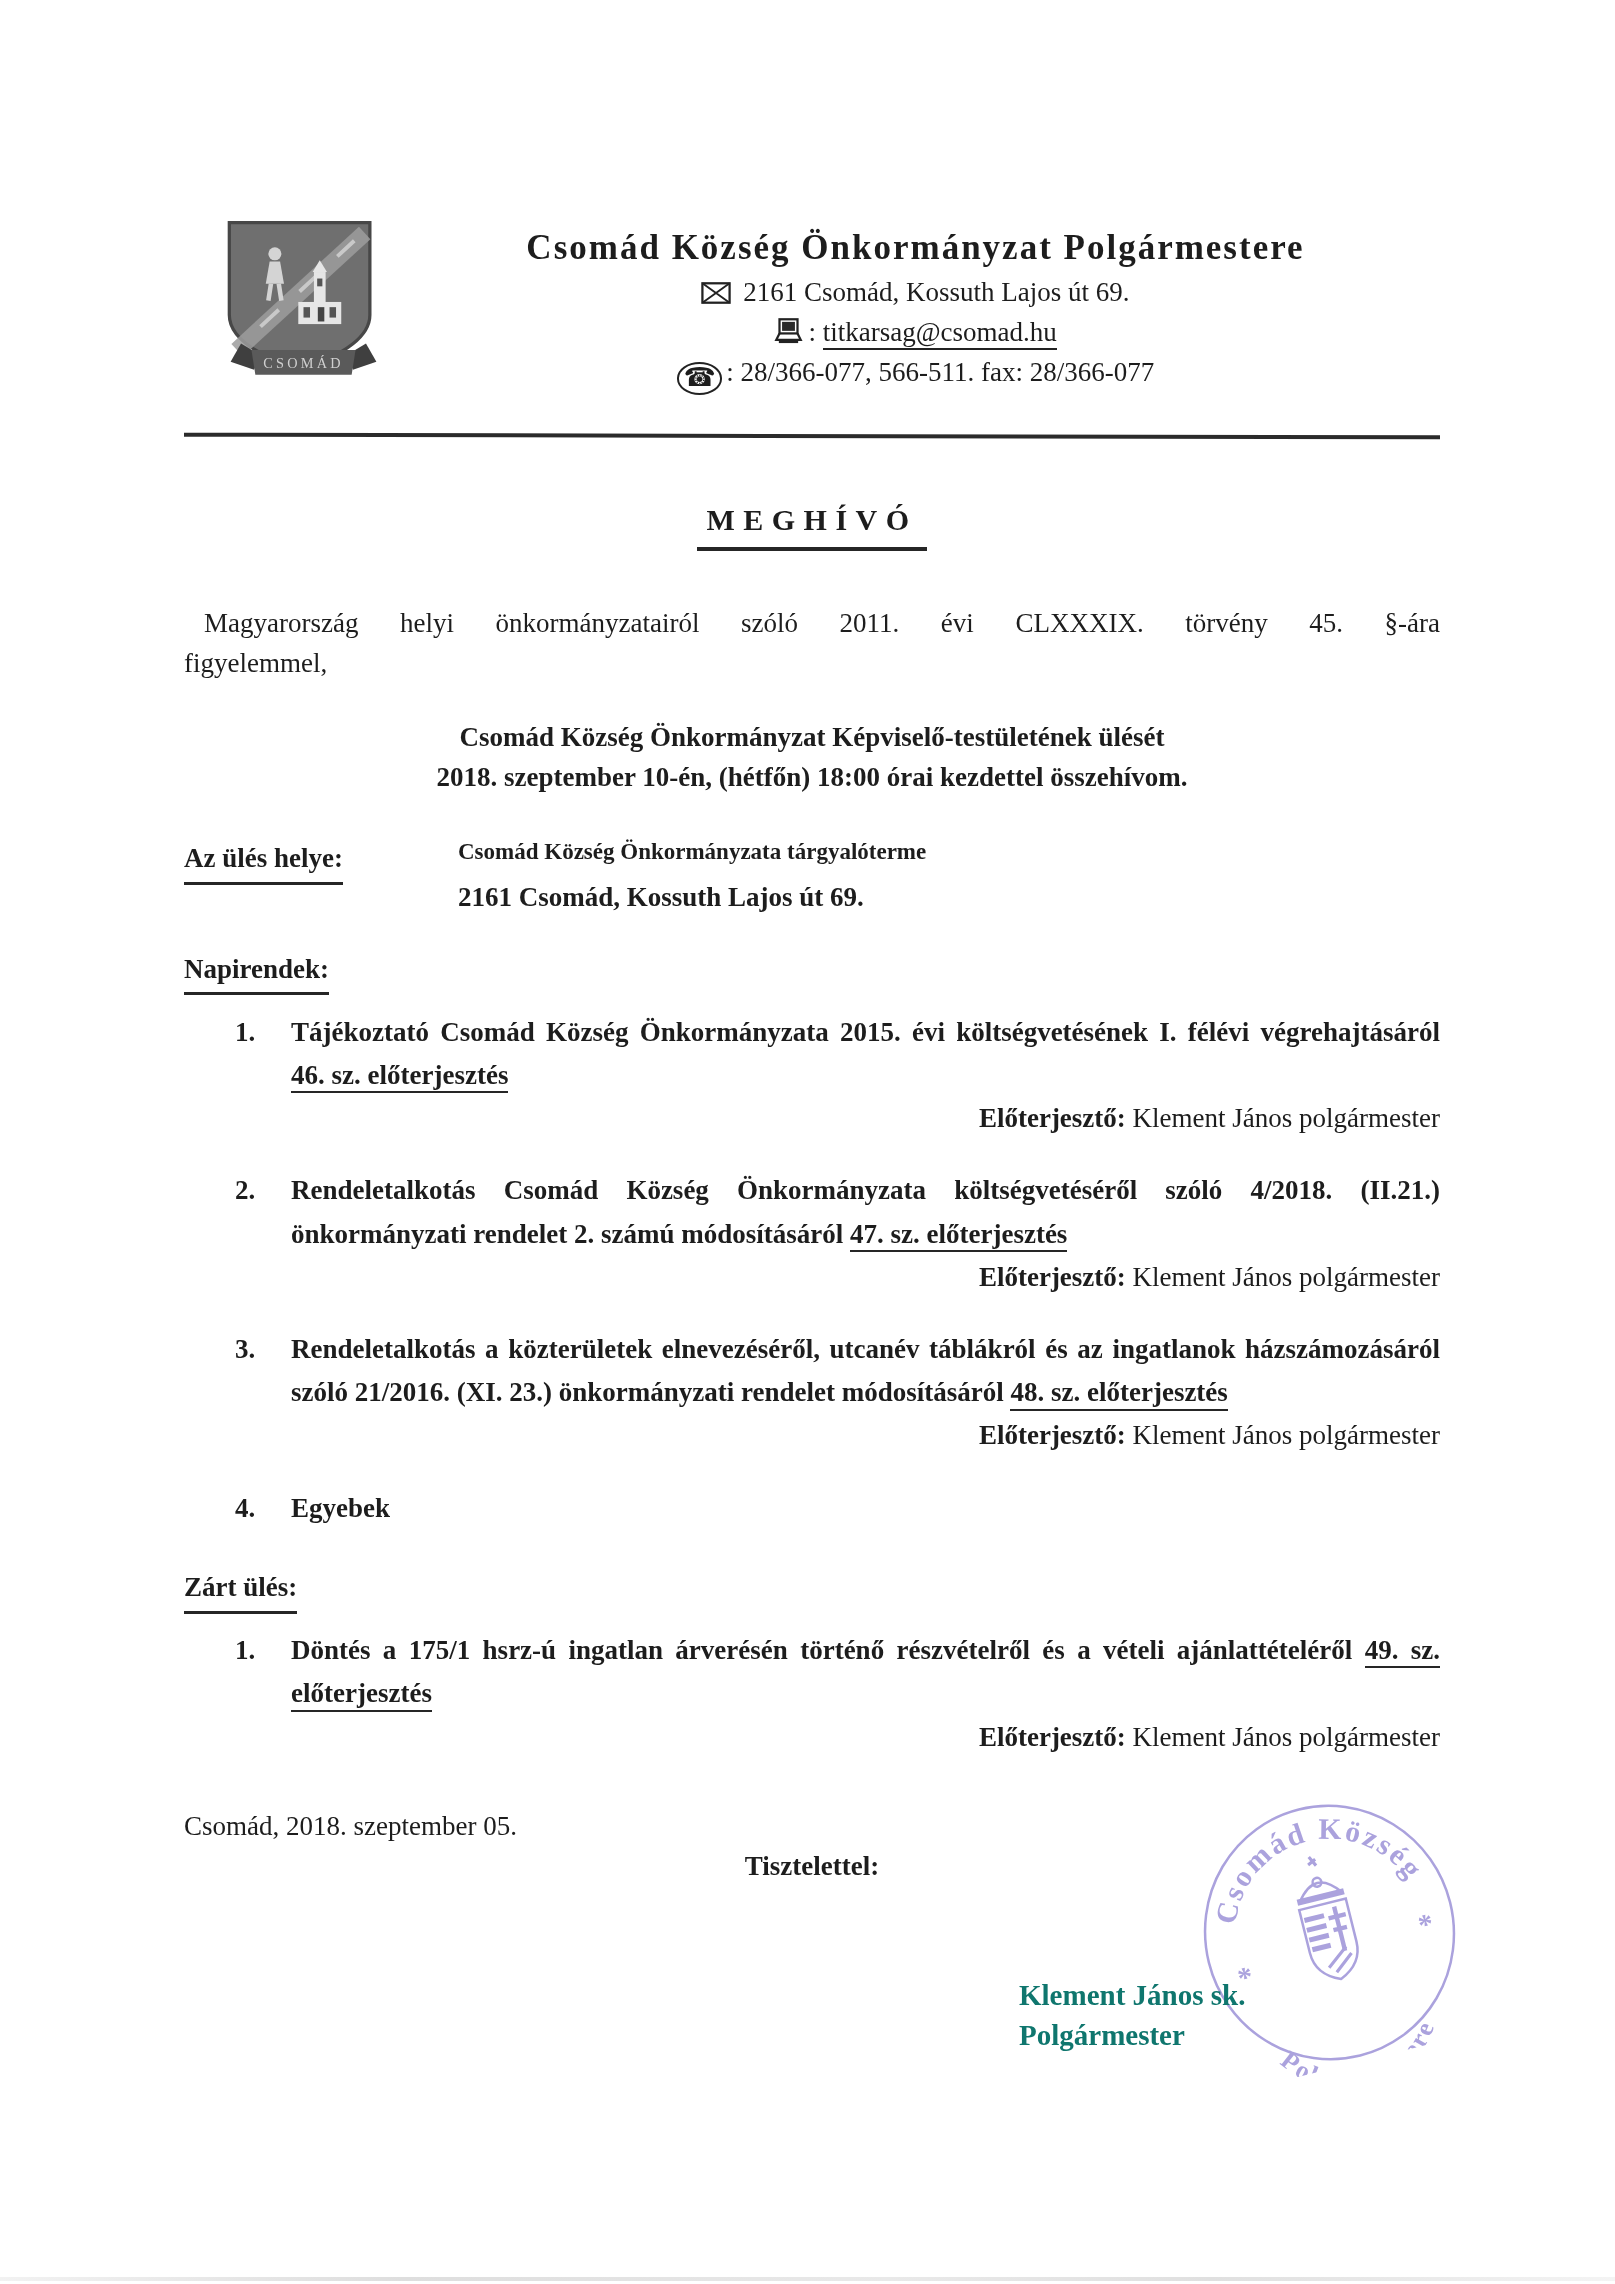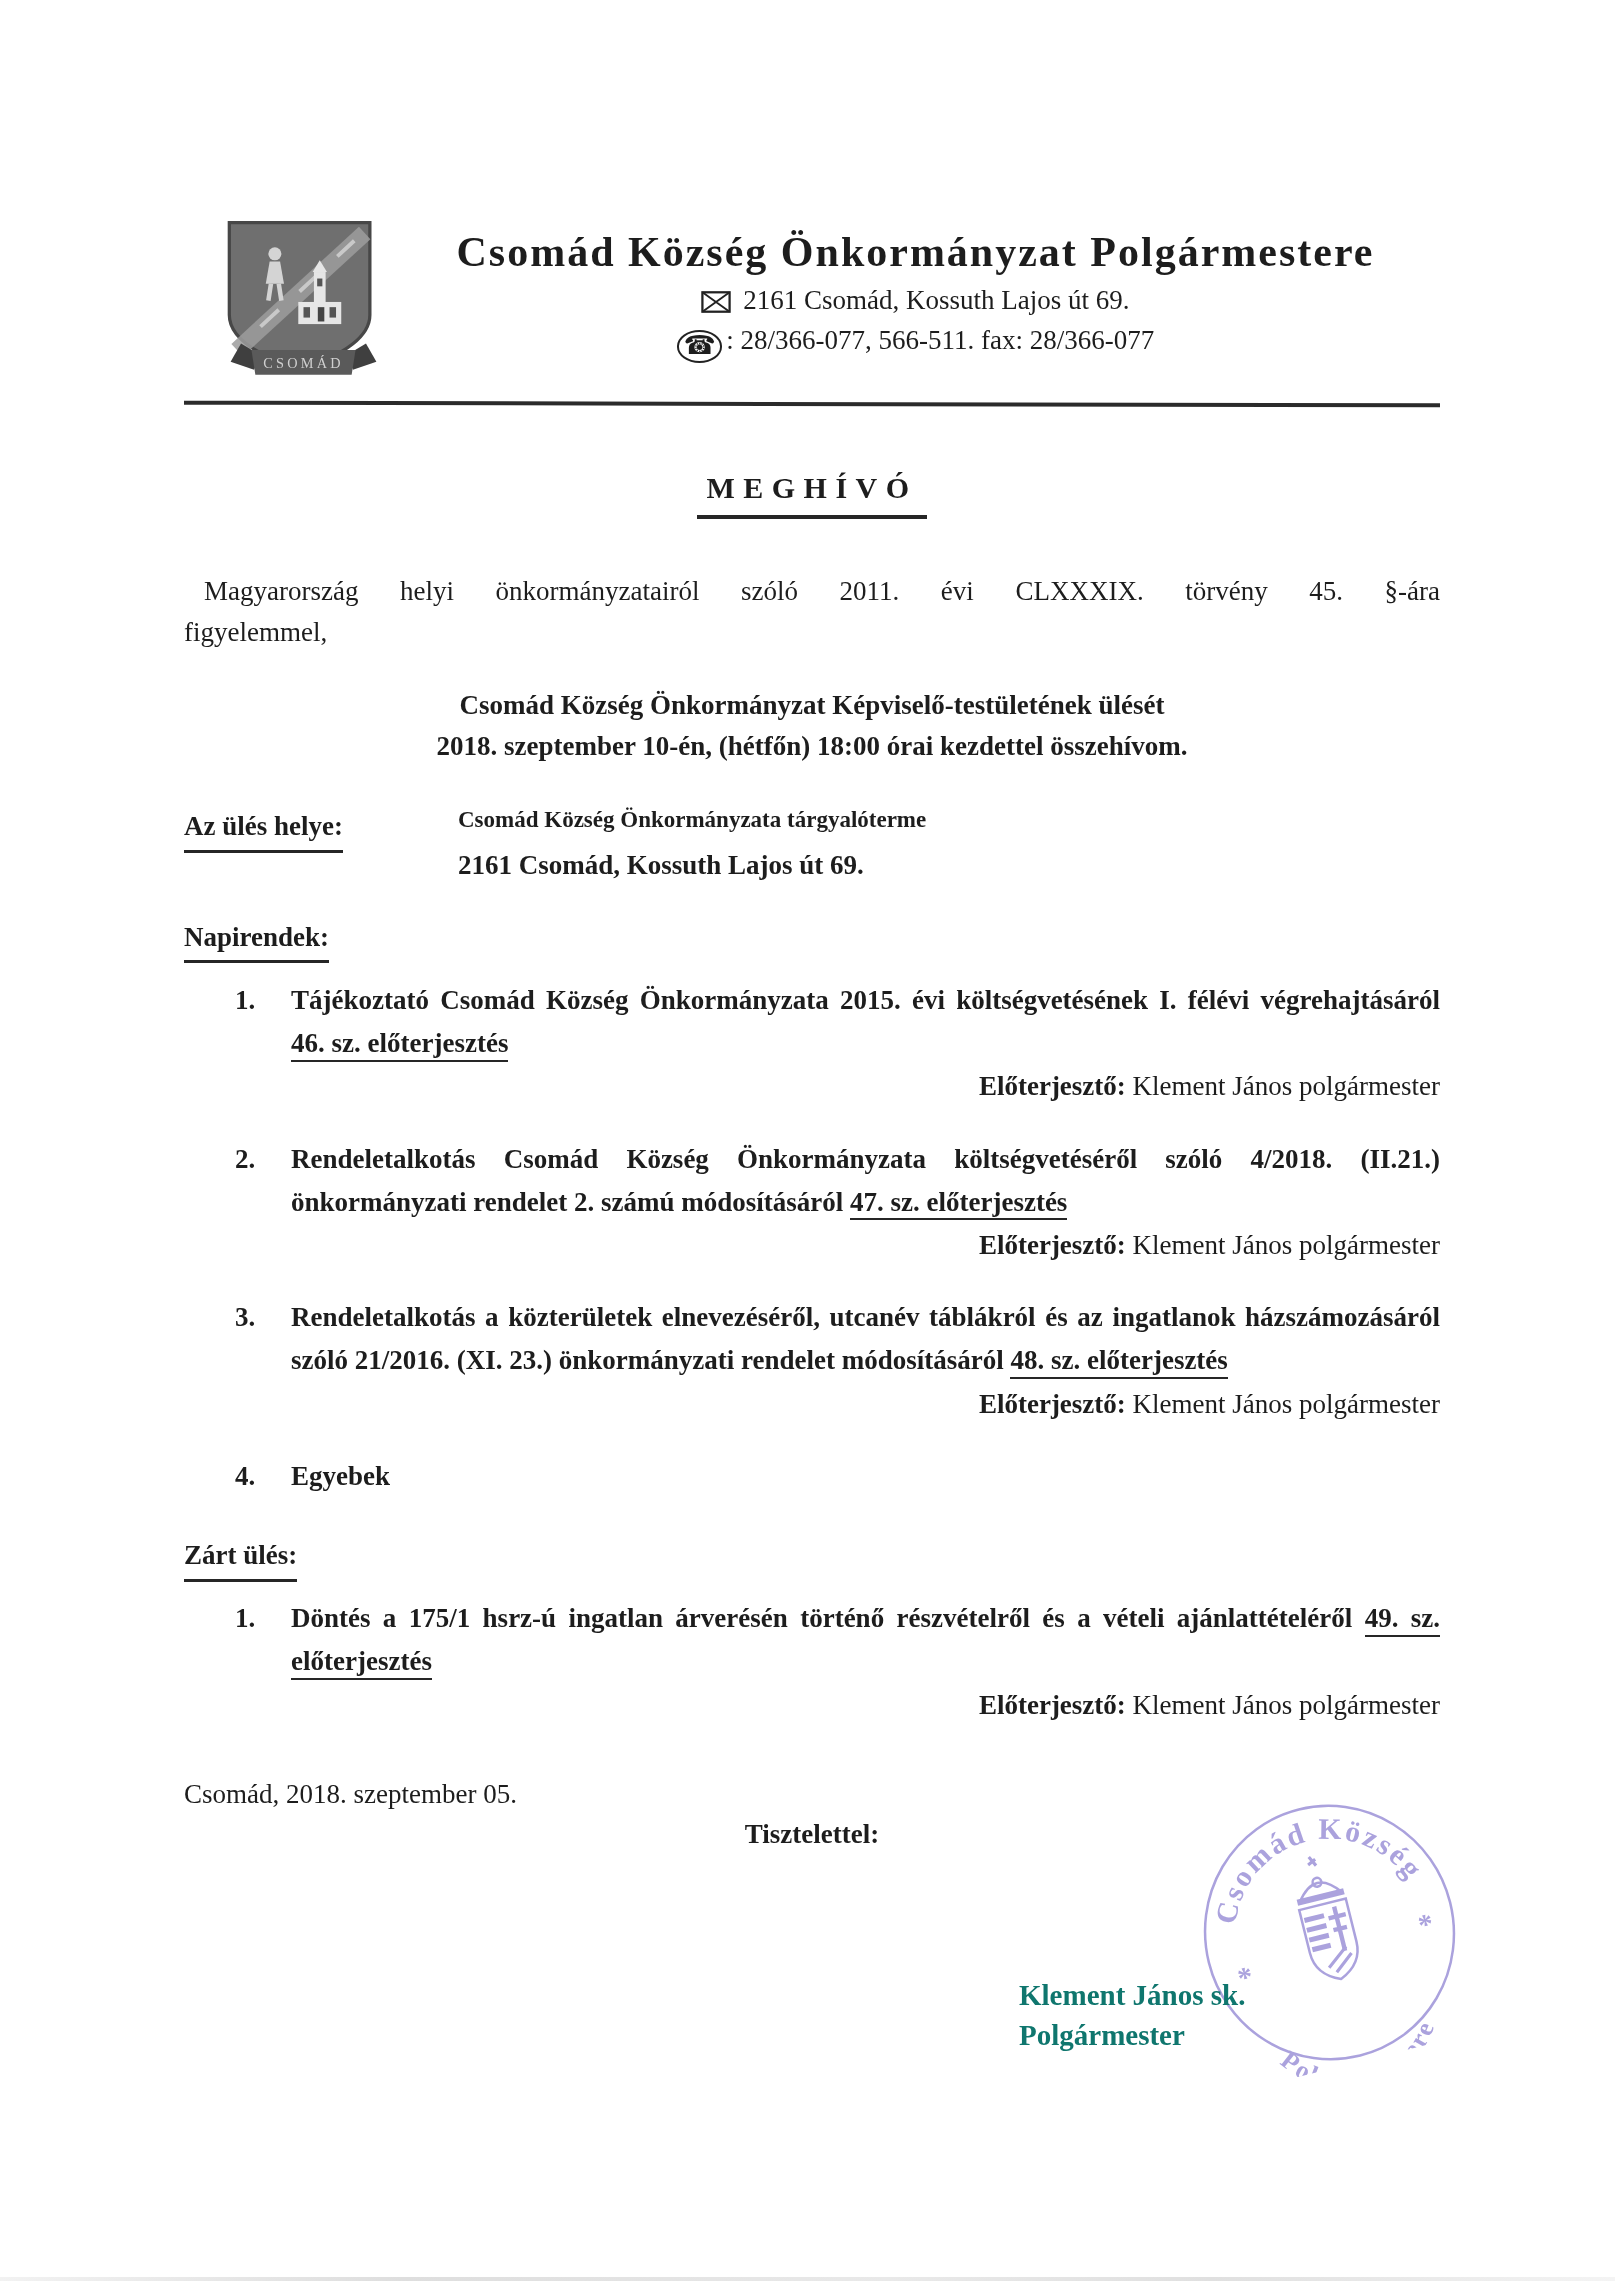--- a/index.html
+++ b/index.html
@@ -7,21 +7,21 @@
     position:relative;
     width:1616px;height:2284px;
     background:#ffffff;
     font-family:"Liberation Serif", serif;
     color:#1d1d1d;
     overflow:hidden;
   }
   
   .logo{position:absolute;left:215px;top:216px;width:177px;height:168px;}
   .header-text{padding-top:227px;margin:0 163px 0 378px;text-align:center;}
-  .org-title{font-size:42px;font-weight:bold;letter-spacing:2px;line-height:1.2;}
+  .org-title{font-size:35px;font-weight:bold;letter-spacing:2px;line-height:1.2;}
   .hline{font-size:27px;margin-top:6.5px;line-height:1.25;}
   .hicon{display:inline-block;vertical-align:-3.9px;margin-right:5.2px;}
   .phone-glyph{
     font-family:"DejaVu Sans", sans-serif;
     font-size:26px;display:inline-block;
     border:2px solid #222;border-radius:50%;
     padding:0 4.6px 1.3px 4.6px;line-height:1.05;
     vertical-align:-5.2px;margin-right:3.9px;
   }
   .email-link{border-bottom:2.6px solid #222;padding-bottom:1.3px;}
@@ -109,20 +109,28 @@
     <div class="org-title">Csomád Község Önkormányzat Polgármestere</div>
 
     <div class="hline">
       <svg class="hicon" width="30" height="22" viewBox="0 0 46 34" aria-hidden="true">
         <rect x="2" y="2" width="42" height="30" fill="none" stroke="#222" stroke-width="3.5"></rect>
         <path d="M2,2 L44,32 M44,2 L2,32" stroke="#222" stroke-width="3" fill="none"></path>
       </svg>
       <span>2161 Csomád, Kossuth Lajos út 69.</span>
     </div>
 
+    <div class="hline">
+      <svg class="hicon" width="29" height="27" viewBox="0 0 44 42" aria-hidden="true">
+        <rect x="8" y="2" width="28" height="22" fill="none" stroke="#222" stroke-width="3.5"></rect>
+        <rect x="12" y="6" width="20" height="14" fill="#2a2a2a"></rect>
+        <path d="M8,24 L3,34 H41 L36,24" fill="none" stroke="#222" stroke-width="3.5"></path>
+        <rect x="7" y="35" width="30" height="4" fill="#222"></rect>
+      </svg><span>: </span><span class="email-link">titkarsag@csomad.hu</span>
+    </div>
 
     <div class="hline">
       <span class="phone-glyph">☎</span><span>: </span><span>28/366-077, 566-511. fax: 28/366-077</span>
     </div>
   </header>
 
   <div class="rule"></div>
 
   <main class="content">
 

